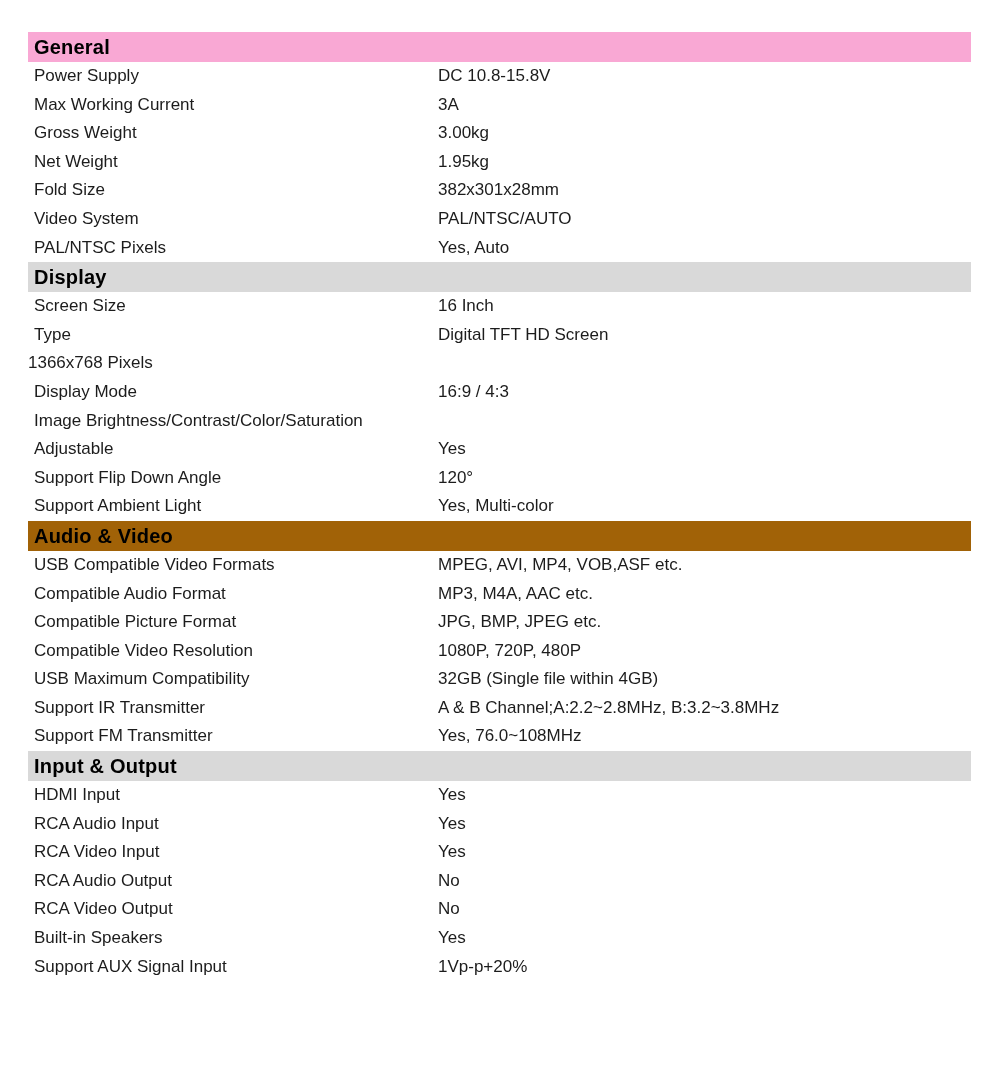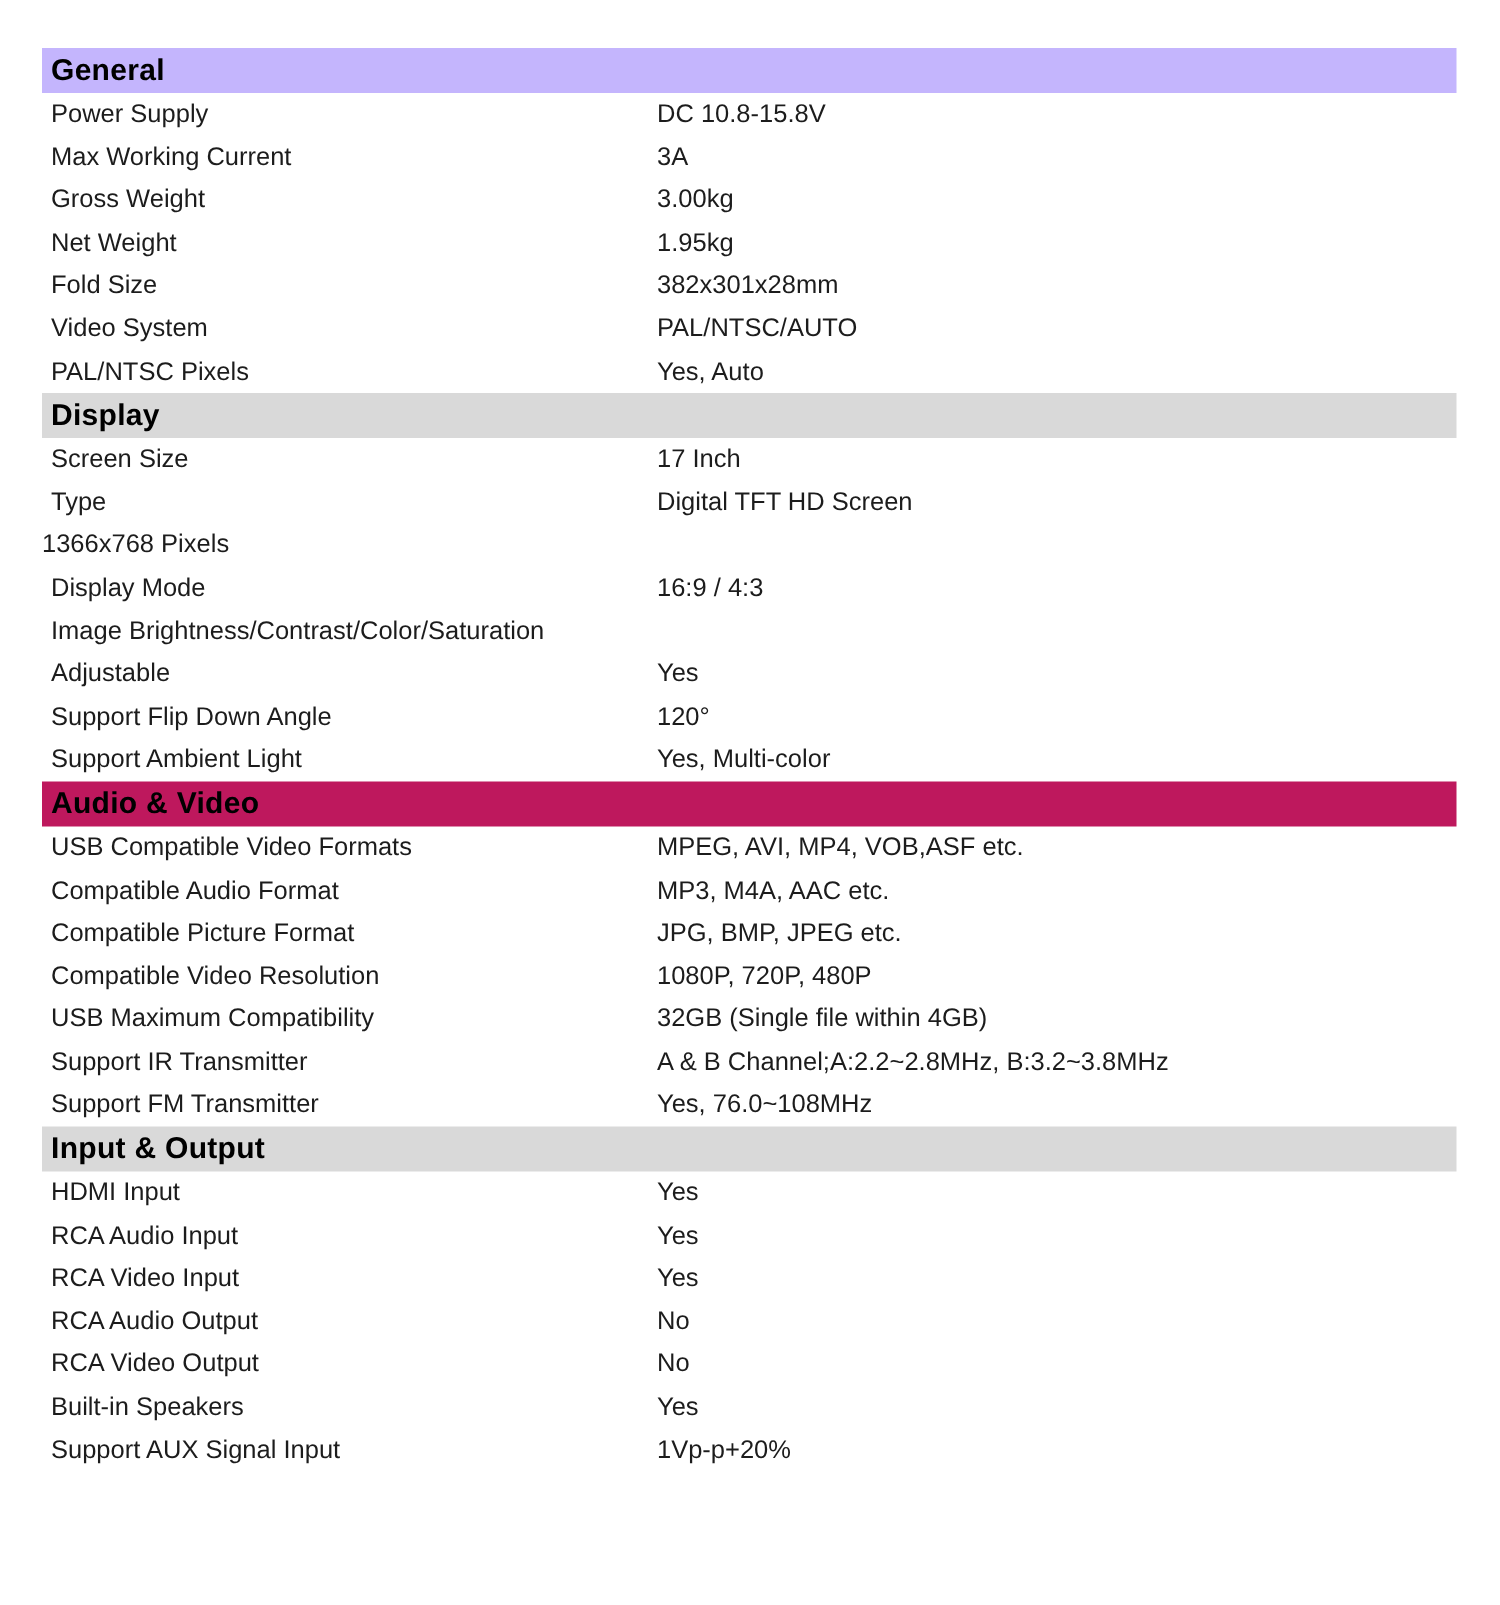--- a/index.html
+++ b/index.html
@@ -45,21 +45,21 @@
   .spec-value {
     flex: 1;
     max-width: 478px;
   }
 </style>
 </head>
 <body style="background: rgb(255, 255, 255); color: rgb(28, 28, 28);">
 
 <div id="spec-table">
   <section class="spec-section">
-    <div class="section-header" style="background: #c4b5fd; color: rgb(0, 0, 0);">General</div>
+    <div class="section-header" style="background: #f9a8d4; color: rgb(0, 0, 0);">General</div>
     <div class="section-rows">
   <div class="spec-row">
     <div class="spec-label">Power Supply</div>
     <div class="spec-value">DC 10.8-15.8V</div>
   </div>
 
   <div class="spec-row">
     <div class="spec-label">Max Working Current</div>
     <div class="spec-value">3A</div>
   </div>
@@ -90,21 +90,21 @@
     <div class="spec-value">Yes, Auto</div>
   </div>
 </div>
   </section>
 
   <section class="spec-section">
     <div class="section-header" style="background: rgb(217, 217, 217); color: rgb(0, 0, 0);">Display</div>
     <div class="section-rows">
   <div class="spec-row">
     <div class="spec-label">Screen Size</div>
-    <div class="spec-value">17 Inch</div>
+    <div class="spec-value">16 Inch</div>
   </div>
 
   <div class="spec-row">
     <div class="spec-label">Type</div>
     <div class="spec-value">Digital TFT HD Screen</div>
   </div>
 
   <div class="spec-row">
     <div class="spec-value">1366x768 Pixels</div>
   </div>
@@ -125,21 +125,21 @@
   </div>
 
   <div class="spec-row">
     <div class="spec-label">Support Ambient Light</div>
     <div class="spec-value">Yes, Multi-color</div>
   </div>
 </div>
   </section>
 
   <section class="spec-section">
-    <div class="section-header" style="background: #be185d; color: rgb(0, 0, 0);">Audio &amp; Video</div>
+    <div class="section-header" style="background: #a16207; color: rgb(0, 0, 0);">Audio &amp; Video</div>
     <div class="section-rows">
   <div class="spec-row">
     <div class="spec-label">USB Compatible Video Formats</div>
     <div class="spec-value">MPEG, AVI, MP4, VOB,ASF etc.</div>
   </div>
 
   <div class="spec-row">
     <div class="spec-label">Compatible Audio Format</div>
     <div class="spec-value">MP3, M4A, AAC etc.</div>
   </div>

